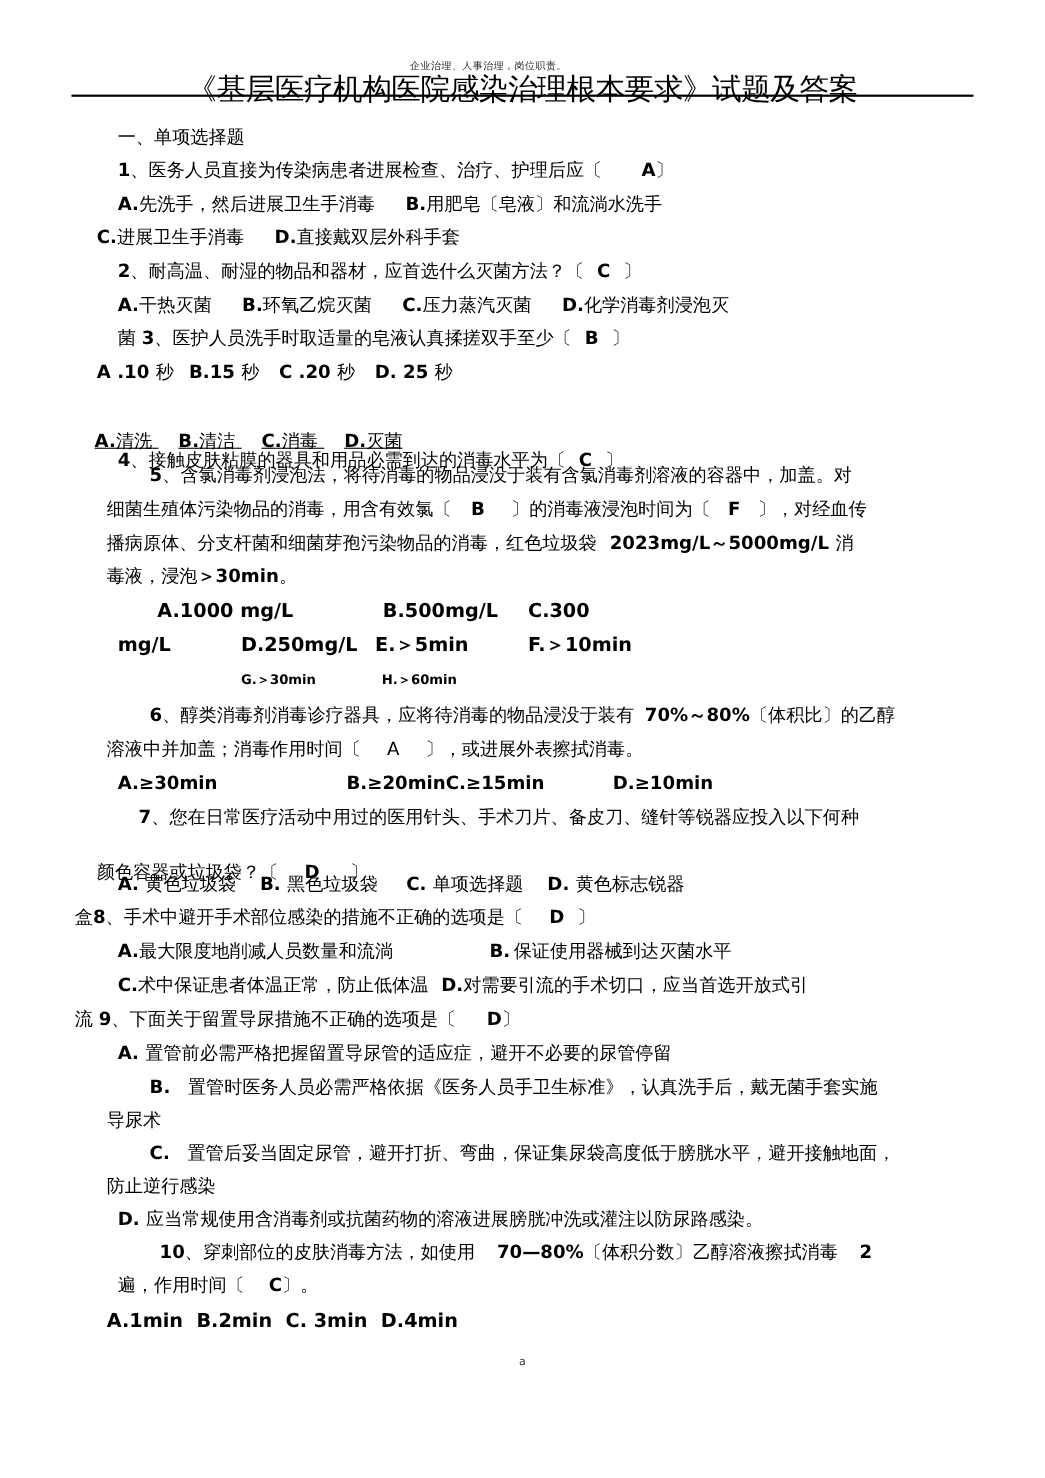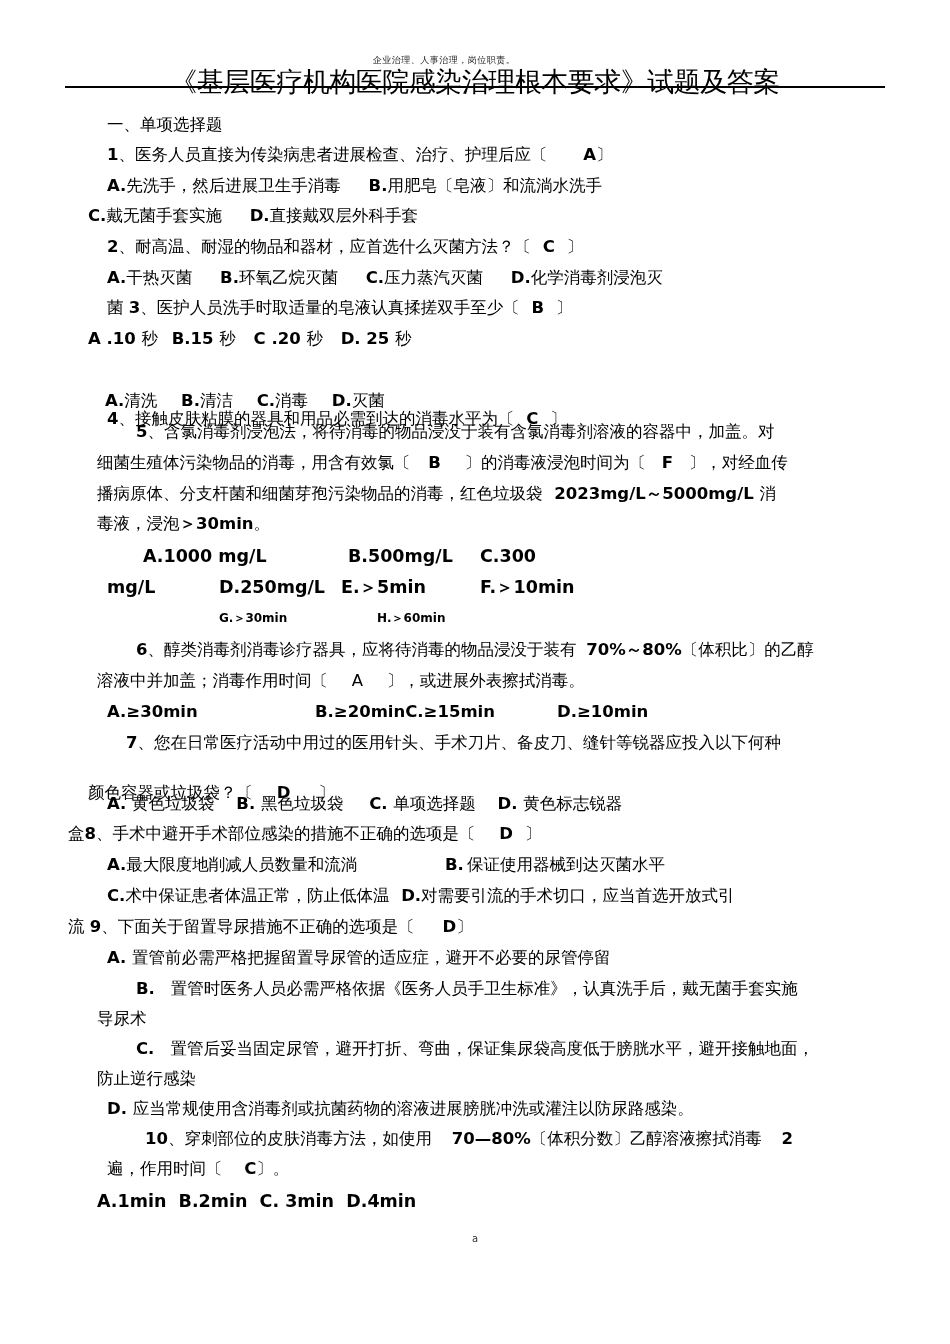--- a/index.html
+++ b/index.html
@@ -80,21 +80,21 @@
 
   <div class="line" style="top:144px; left:107px;">
     <b>1</b><span class="t">、医务人员直接为传染病患者进展检查、治疗、护理后应〔</span>
     <b style="margin-left:30px;">A</b><span class="t">〕</span>
   </div>
   <div class="line" style="top:175px; left:107px;">
     <b>A.</b><span class="t">先洗手，然后进展卫生手消毒</span>
     <b style="margin-left:22px;">B.</b><span class="t">用肥皂〔皂液〕和流淌水洗手</span>
   </div>
   <div class="line" style="top:205px; left:88px;">
-    <b>C.</b><span class="t">戴无菌手套实施</span>
+    <b>C.</b><span class="t">进展卫生手消毒</span>
     <b style="margin-left:22px;">D.</b><span class="t">直接戴双层外科手套</span>
   </div>
 
   <div class="line" style="top:236px; left:107px;">
     <b>2</b><span class="t">、耐高温、耐湿的物品和器材，应首选什么灭菌方法？〔</span>
     <b style="margin-left:6px;">C</b>
     <span class="t" style="margin-left:6px;">〕</span>
   </div>
   <div class="line" style="top:267px; left:107px;">
     <b>A.</b><span class="t">干热灭菌</span>
@@ -113,21 +113,21 @@
     <b style="margin-left:8px;">B.15</b> <span class="t">秒</span>
     <b style="margin-left:12px;">C .20</b> <span class="t">秒</span>
     <b style="margin-left:12px;">D. 25</b> <span class="t">秒</span>
   </div>
 
   <div class="line" style="top:360px; left:107px;margin-top:48px;">
     <b>4</b><span class="t">、接触皮肤粘膜的器具和用品必需到达的消毒水平为〔</span>
     <b style="margin-left:6px;">C</b>
     <span class="t" style="margin-left:6px;">〕</span>
   </div>
-  <div class="line" style="top:390px; left:105px;">
+  <div class="line" style="top:390px; left:86px;text-decoration:underline;">
     <b>A.</b><span class="t">清洗</span>
     <b style="margin-left:18px;">B.</b><span class="t">清洁</span>
     <b style="margin-left:18px;">C.</b><span class="t">消毒</span>
     <b style="margin-left:18px;">D.</b><span class="t">灭菌</span>
   </div>
 
   <div class="line" style="top:421px; left:136px;">
     <b>5</b><span class="t">、含氯消毒剂浸泡法，将待消毒的物品浸没于装有含氯消毒剂溶液的容器中，加盖。对</span>
   </div>
   <div class="line" style="top:452px; left:97px;">
@@ -151,21 +151,21 @@
     <b style="position:absolute; left:337px;">C.300</b>
   </div>
   <div class="line" style="top:576px; left:107px; font-size:17.5px;">
     <b>mg/L</b>
     <b style="position:absolute; left:112px;">D.250mg/L</b>
     <b style="position:absolute; left:234px;">E.＞5min</b>
     <b style="position:absolute; left:373px;">F.＞10min</b>
   </div>
   <div class="line" style="top:607px; left:219px; font-size:12px;">
     <b>G.＞30min</b>
-    <b style="position:absolute; left:128px;margin-left:30px;">H.＞60min</b>
+    <b style="position:absolute; left:128px;">H.＞60min</b>
   </div>
 
   <div class="line" style="top:639px; left:136px;">
     <b>6</b><span class="t">、醇类消毒剂消毒诊疗器具，应将待消毒的物品浸没于装有</span>
     <b style="margin-left:4px;">70%～80%</b><span class="t">〔体积比〕的乙醇</span>
   </div>
   <div class="line" style="top:670px; left:97px;">
     <span class="t">溶液中并加盖；消毒作用时间〔</span>
     <span class="t" style="margin:0 18px 0 18px;">A</span>
     <span class="t">〕，或进展外表擦拭消毒。</span>

